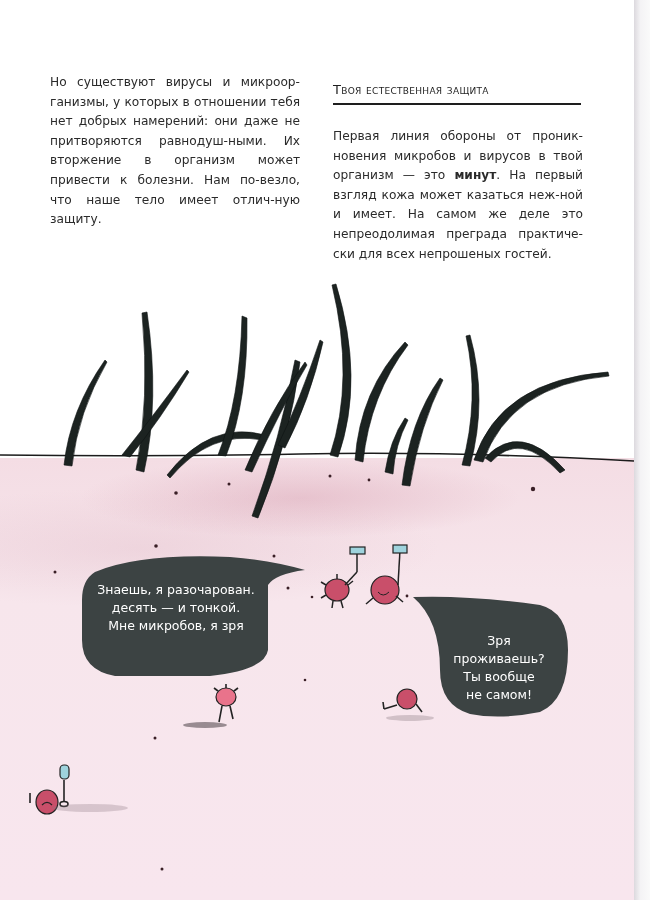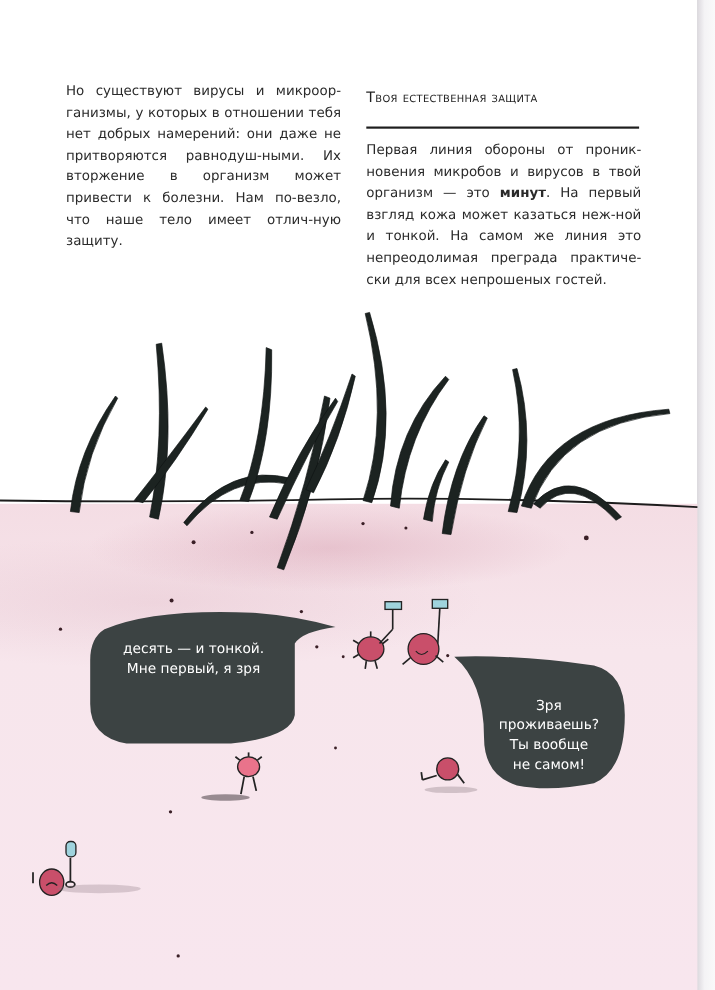--- a/index.html
+++ b/index.html
@@ -21,27 +21,27 @@
     position: absolute; left: 0; top: 458px; width: 634px; height: 442px;
     background:
       radial-gradient(ellipse 220px 40px at 300px 40px, rgba(205,140,160,0.35), transparent),
       radial-gradient(ellipse 300px 60px at 140px 90px, rgba(215,170,185,0.25), transparent),
       linear-gradient(to bottom, #f4dde4 0%, #f7e6ec 30%, #f8e6ee 100%);
   }
   .col {
     position: absolute; font-size: 12.2px; line-height: 19.6px; color: #2a2a2a;
     text-align: justify; hyphens: manual;
   }
-  .col-left { left: 60px; top: 73px; width: 250px; }
+  .col-left { left: 50px; top: 73px; width: 250px; }
   .col-right { left: 333px; top: 127px; width: 250px; }
   .col p { margin: 0; }
   .heading {
     position: absolute; left: 333px; top: 82px; width: 248px;
     font-family: "DejaVu Sans", sans-serif; font-size: 13px; letter-spacing: 0.3px;
-    color: #1e1e1e; border-bottom: 2px solid #1e1e1e; padding-bottom: 18px;
+    color: #1e1e1e; border-bottom: 2px solid #1e1e1e; padding-bottom: 6px;
     font-variant: small-caps;
   }
   b.kozha { font-weight: bold; }
   .art { position: absolute; left: 0; top: 0; width: 650px; height: 900px; }
   .bubble-text {
     position: absolute; color: #ffffff; text-align: center;
     font-family: "DejaVu Sans", sans-serif; font-size: 12.5px; line-height: 18px;
   }
   .bt1 { left: 88px; top: 581px; width: 176px; }
   .bt2 { left: 440px; top: 632px; width: 118px; }
@@ -53,21 +53,21 @@
 <div class="page-edge"></div>
 <div class="skin"></div>
 
 <div class="col col-left">
   <p>Но существуют вирусы и микроор-ганизмы, у которых в отношении тебя нет добрых намерений: они даже не притворяются равнодуш-ными. Их вторжение в организм может привести к болезни. Нам по-везло, что наше тело имеет отлич-ную защиту.</p>
 </div>
 
 <div class="heading">Твоя естественная защита</div>
 
 <div class="col col-right">
-  <p><span>Первая линия обороны от проник-новения микробов и вирусов в твой организм — это </span><b class="kozha">минут</b><span>. На первый взгляд кожа может казаться неж-ной и тонкой. На самом же линия это непреодолимая преграда практиче-ски для всех непрошеных гостей.</span></p>
+  <p><span>Первая линия обороны от проник-новения микробов и вирусов в твой организм — это </span><b class="kozha">минут</b><span>. На первый взгляд кожа может казаться неж-ной и имеет. На самом же деле это непреодолимая преграда практиче-ски для всех непрошеных гостей.</span></p>
 </div>
 
 <svg class="art" viewBox="0 0 650 900">
 
   <path d="M0 455 Q150 457 300 454 T634 461" stroke="#1c1c1c" stroke-width="1.6" fill="none"></path>
 
   <g fill="#1c2321" stroke="#0e1312" stroke-width="0.6">
     <path d="M64 465 Q70 410 105 360 L107 362 Q78 412 72 466 Z"></path>
     <path d="M136 470 Q150 400 142 313 L147 312 Q160 400 144 472 Z"></path>
     <path d="M122 455 Q150 420 187 370 L189 372 Q160 420 130 457 Z"></path>
@@ -161,21 +161,22 @@
         <line x1="64" y1="780" x2="64" y2="802"></line>
         <ellipse cx="64" cy="804" rx="4" ry="2.5"></ellipse>
         <line x1="30" y1="793" x2="30" y2="803"></line>
       </g>
     <rect x="60" y="765" width="9" height="14" rx="4" fill="#9fd3dd" stroke="#222" stroke-width="1.2"></rect>
     <ellipse cx="90" cy="808" rx="38" ry="4" fill="#8a7880" opacity="0.3"></ellipse>
   </g>
 </svg>
 
 <div class="bubble-text bt1">
+  <div>Знаешь, я разочарован.</div>
   <div>десять — и тонкой.</div>
-  <div>Мне первый, я зря</div>
+  <div>Мне микробов, я зря</div>
 </div>
 <div class="bubble-text bt2">
   <div>Зря</div>
   <div>проживаешь?</div>
   <div>Ты вообще</div>
   <div>не самом!</div>
 </div>
 
 </body></html>

